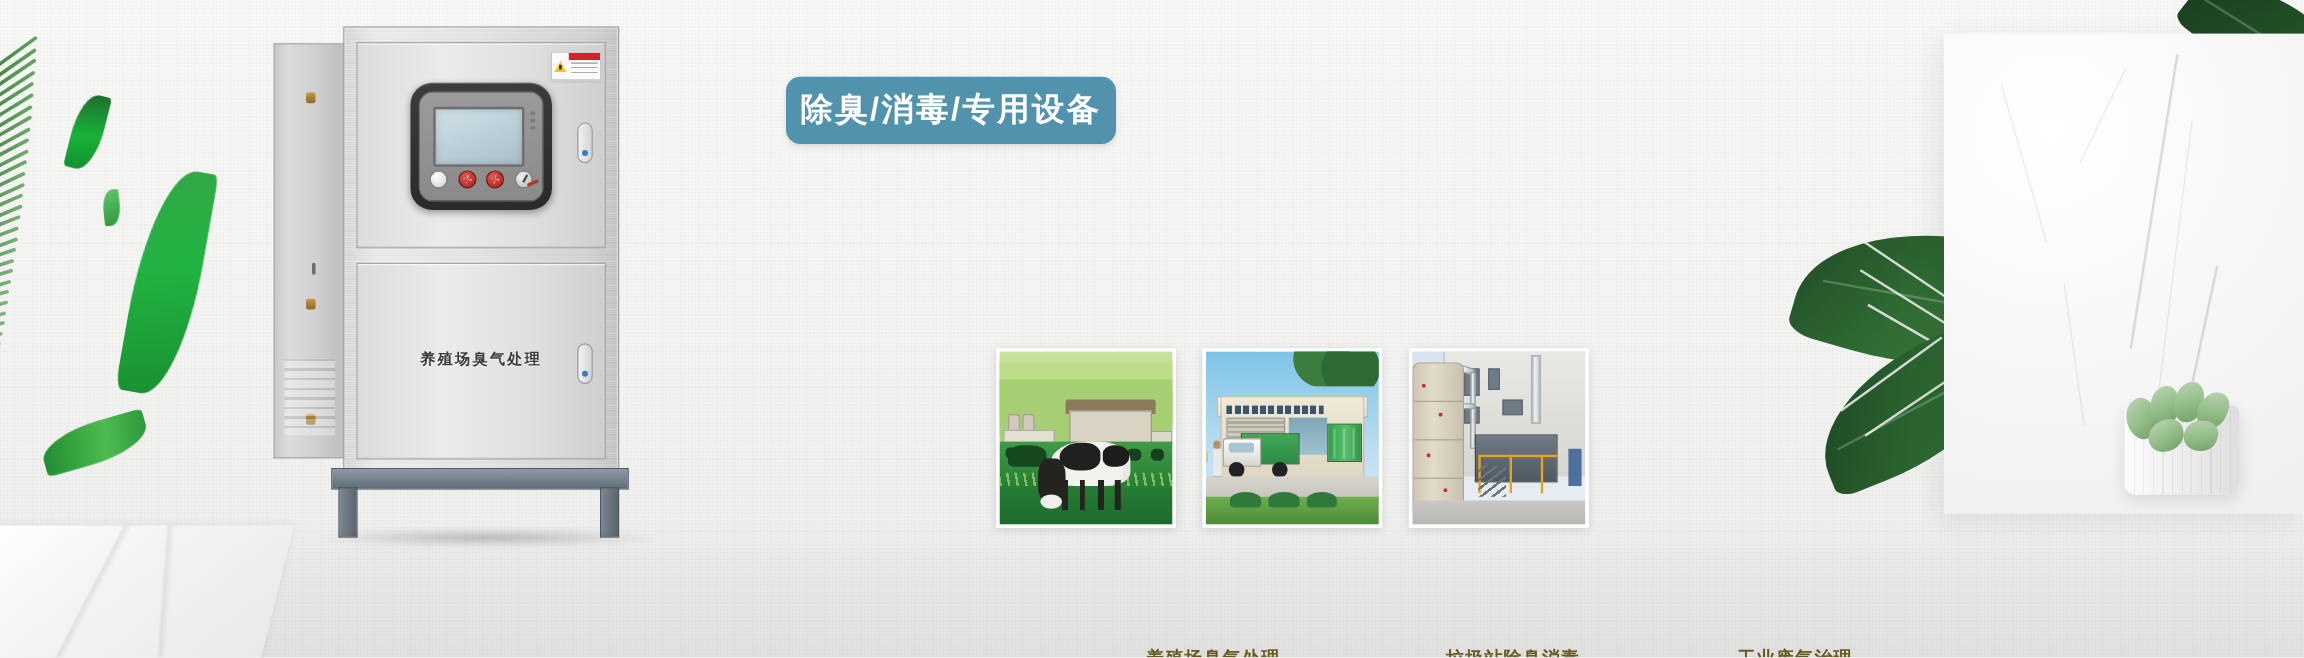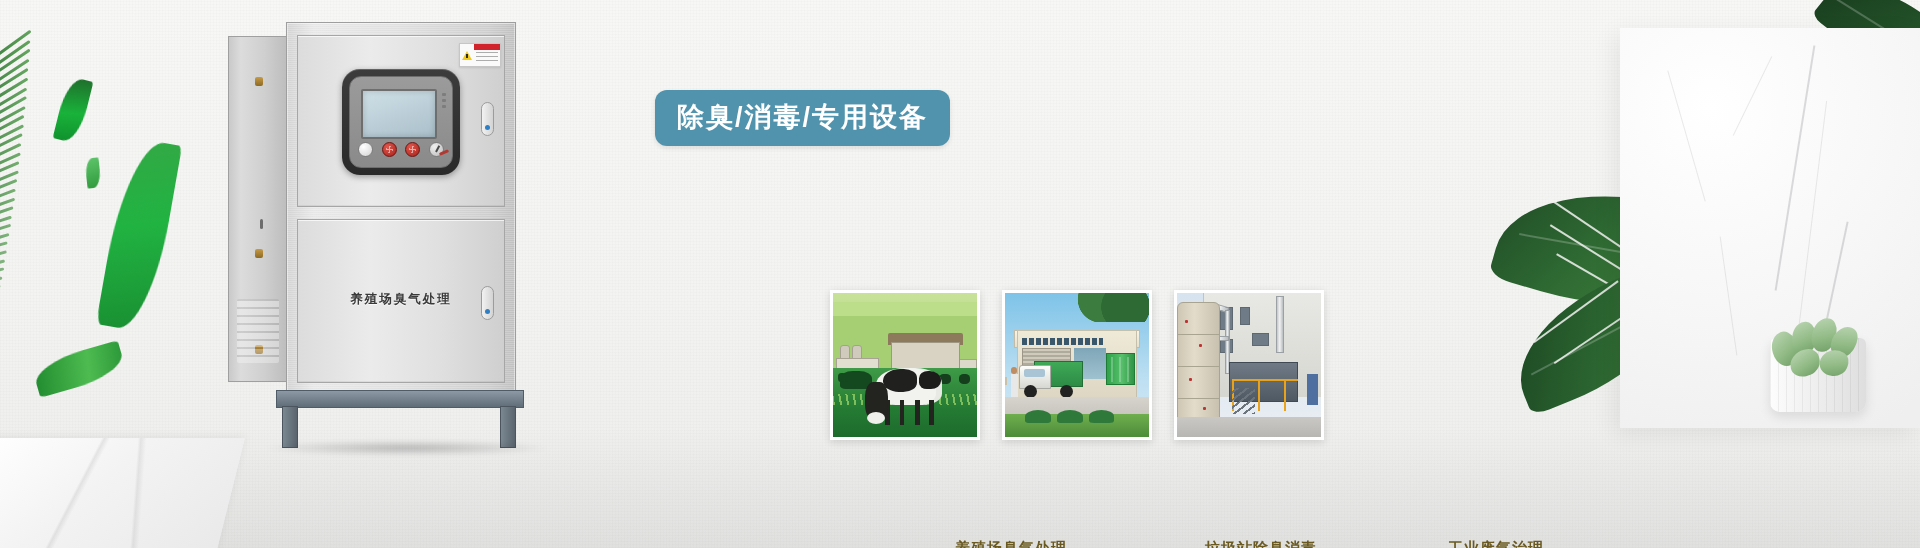--- a/index.html
+++ b/index.html
@@ -308,28 +308,27 @@
     white-space:nowrap;
     text-shadow:1px 1px 0 rgba(120,95,8,.25);
   }
   #headline .brush{
     font-family:"DejaVu Serif","Liberation Serif",serif;
     font-style:italic;
     letter-spacing:-2px;
   }
 
   #badge{
-    margin-top:26px;
     display:inline-block;
     background:#5193ad;
     color:#ffffff;
     font-size:27px;
     font-weight:700;
     letter-spacing:2px;
-    padding:9px 22px 11px;
+    padding:9px 12px 11px;
     border-radius:12px;
     box-shadow:0 2px 5px rgba(0,0,0,.10);
   }
 
   
   #thumbs{
     position:absolute; left:830px; top:290px;
     display:flex; gap:22px;
   }
   .thumb{

